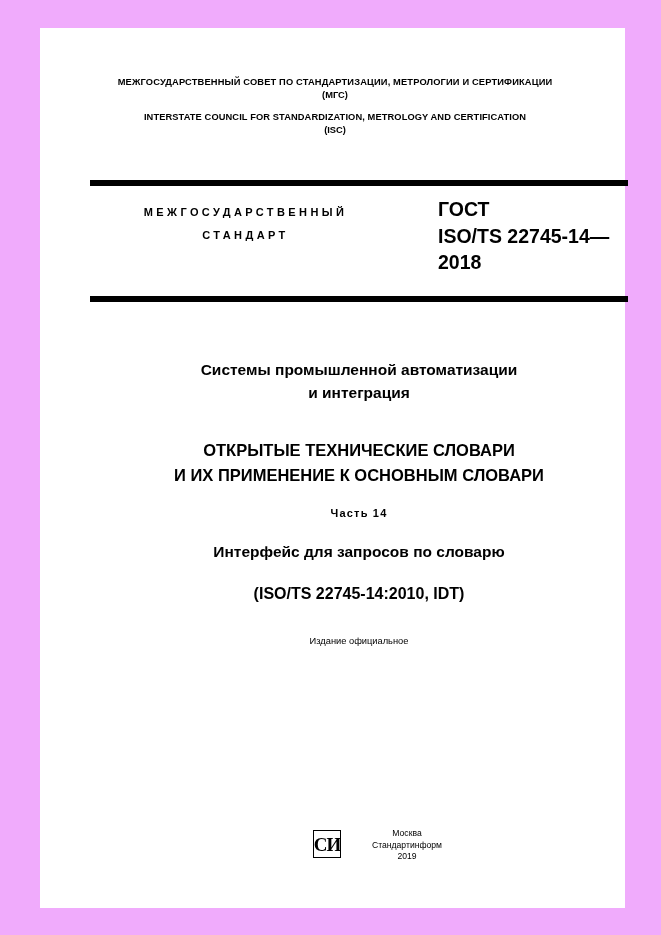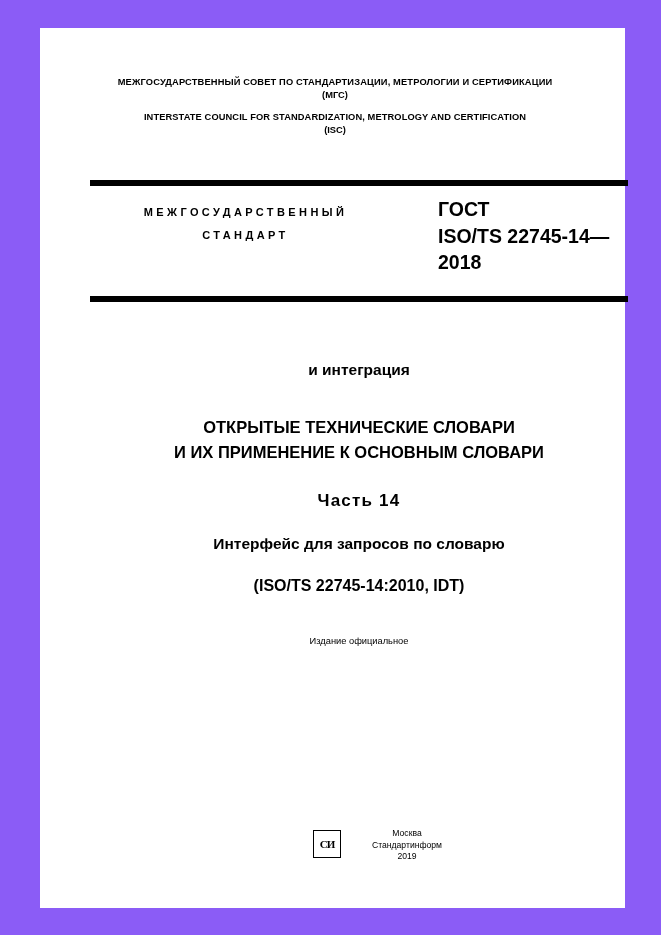--- a/index.html
+++ b/index.html
@@ -12,21 +12,21 @@
     height: 935px;
     font-family: "Liberation Sans", sans-serif;
     overflow: hidden;
   }
   .page {
     position: absolute;
     left: 0;
     top: 0;
     width: 661px;
     height: 935px;
-    background: #8b5cf6;
+    background: #f0abfc;
     box-sizing: border-box;
   }
   .sheet {
     position: absolute;
     left: 40px;
     top: 28px;
     width: 585px;
     height: 880px;
     background: #ffffff;
   }
@@ -121,24 +121,24 @@
     font-weight: bold;
     line-height: 23px;
   }
   .t-main {
     font-size: 16.5px;
     font-weight: bold;
     line-height: 25px;
     margin-top: 34px;
   }
   .t-part {
-    font-size: 17px;
+    font-size: 11px;
     font-weight: bold;
     letter-spacing: 1.2px;
-    margin-top: 26px;
+    margin-top: 19px;
   }
   .t-sub {
     font-size: 15.5px;
     font-weight: bold;
     margin-top: 24px;
   }
   .t-iso {
     font-size: 16px;
     font-weight: bold;
     margin-top: 24px;
@@ -167,21 +167,21 @@
     top: 2px;
     width: 28px;
     height: 28px;
     border: 1.5px solid #000;
     box-sizing: border-box;
     display: flex;
     align-items: center;
     justify-content: center;
   }
   .logo-inner {
-    font-size: 11px;
+    font-size: 19px;
     font-weight: bold;
     font-family: "Liberation Serif", serif;
     line-height: 1;
     color: #000;
     letter-spacing: -1px;
   }
   .pub {
     position: absolute;
     left: 57px;
     top: 0px;
@@ -215,20 +215,21 @@
       <div class="band-right">
         <div>ГОСТ</div>
         <div>ISO/TS 22745-14—</div>
         <div>2018</div>
       </div>
     </div>
 
     <div class="rule-thick rule-bottom"></div>
 
     <div class="titles">
+      <div class="t-sys">Системы промышленной автоматизации</div>
       <div class="t-sys">и интеграция</div>
       <div class="t-main">ОТКРЫТЫЕ ТЕХНИЧЕСКИЕ СЛОВАРИ</div>
       <div class="t-main" style="margin-top:0">И ИХ ПРИМЕНЕНИЕ К ОСНОВНЫМ СЛОВАРИ</div>
       <div class="t-part">Часть 14</div>
       <div class="t-sub">Интерфейс для запросов по словарю</div>
       <div class="t-iso">(ISO/TS 22745-14:2010, IDT)</div>
     </div>
 
     <div class="t-official">Издание официальное</div>
 

